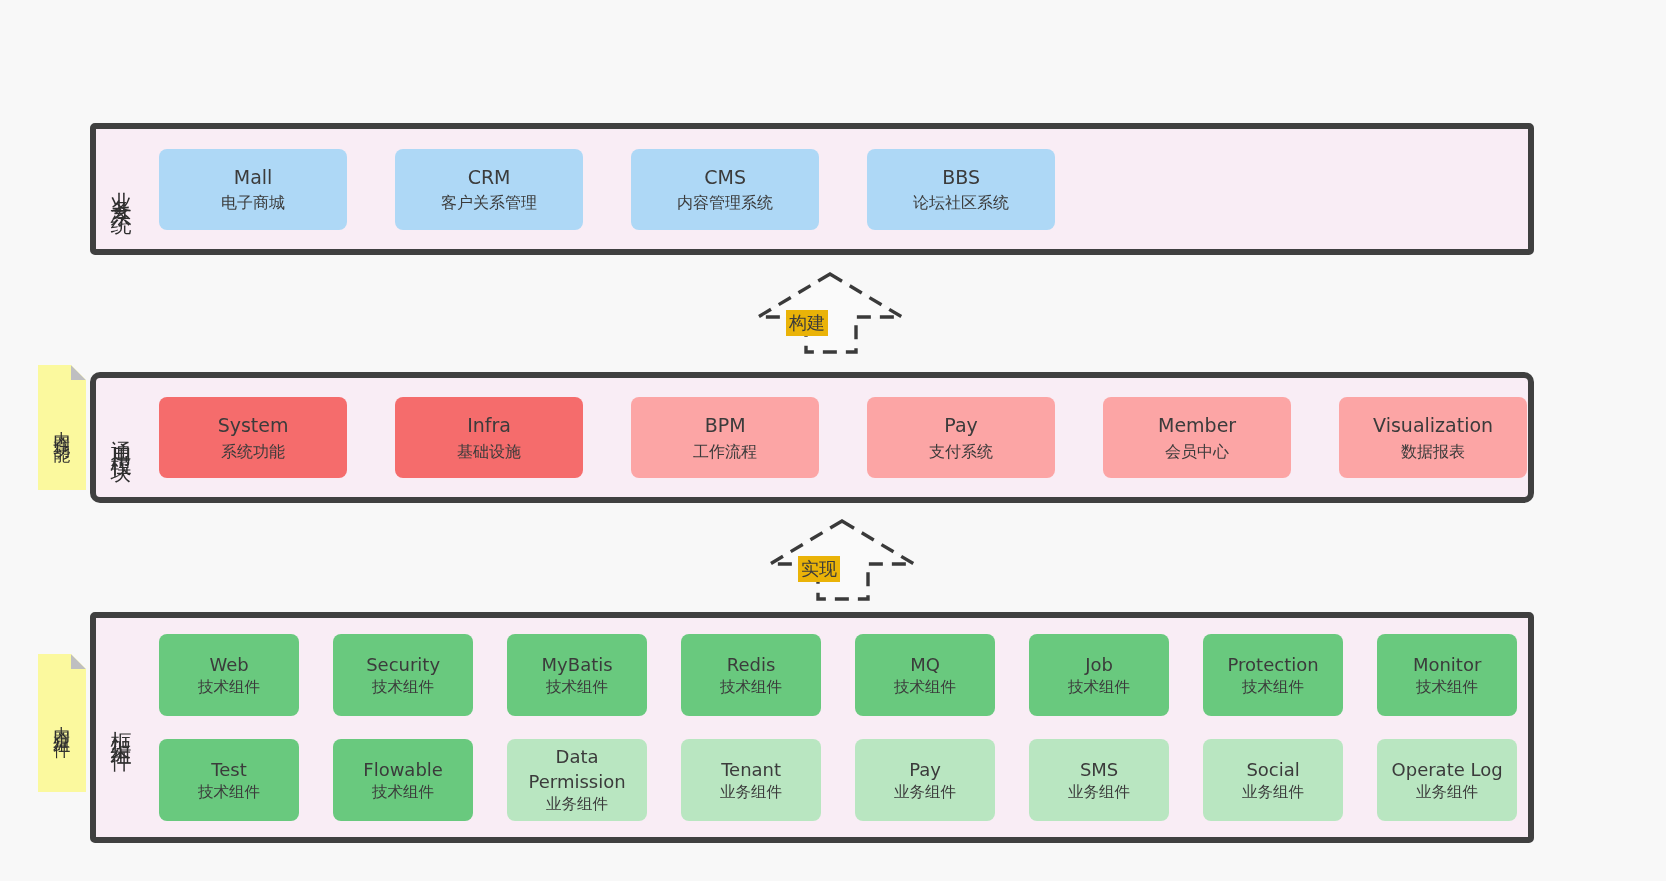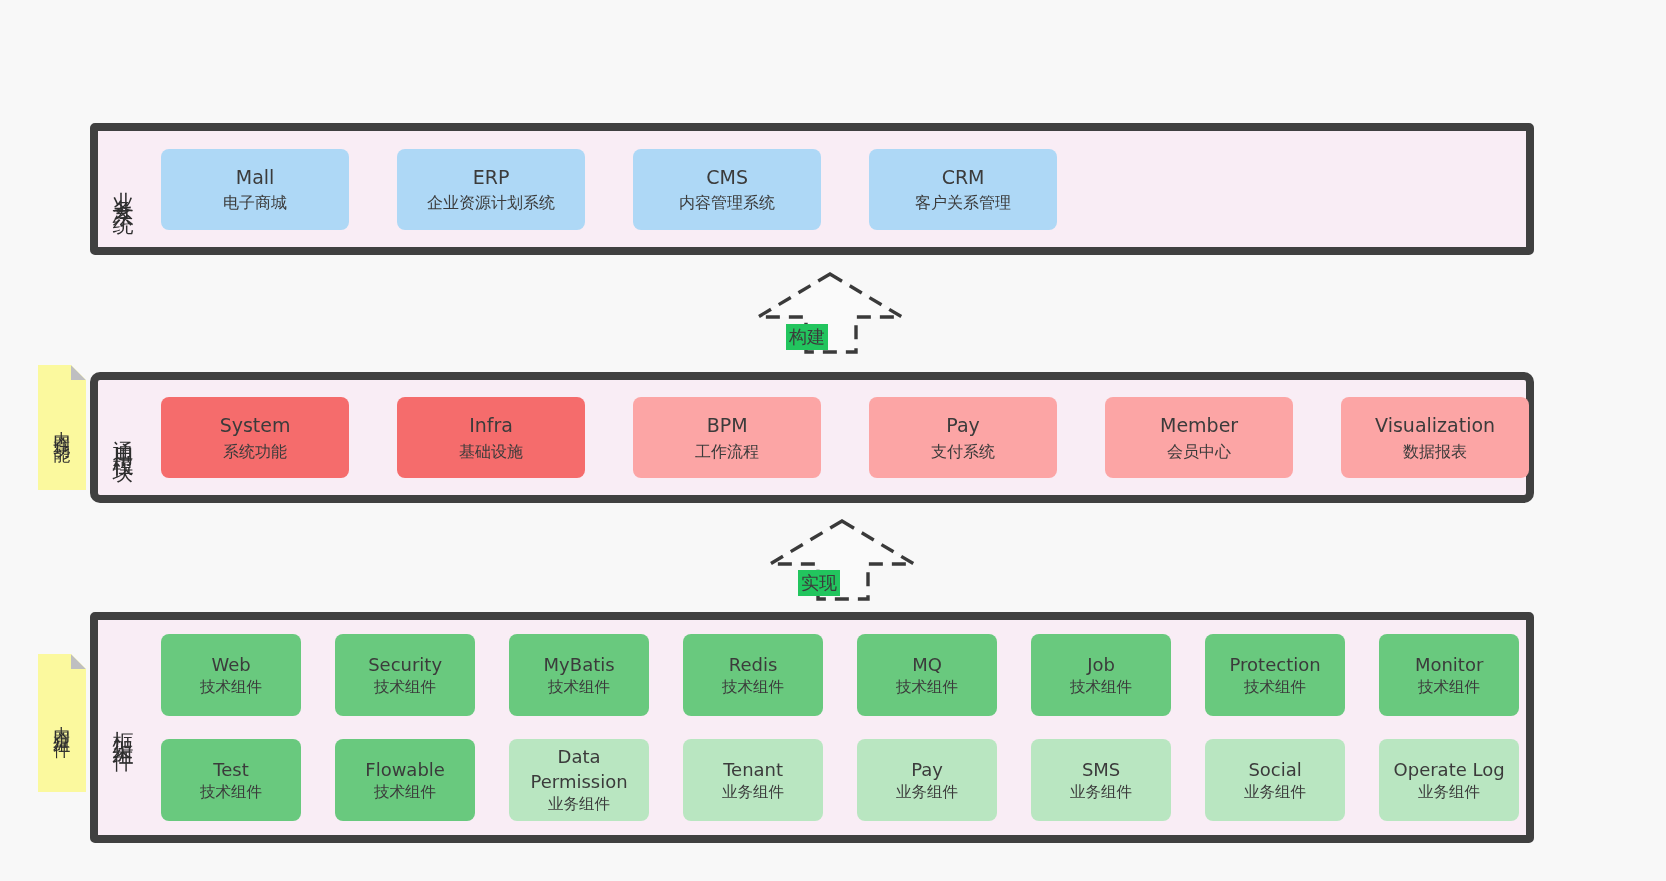--- a/index.html
+++ b/index.html
@@ -8,21 +8,21 @@
     position:relative;
     background:#f8f8f8;
     font-family:"DejaVu Sans","Liberation Sans",sans-serif;
     color:#3b3b3b;
   }
 
   
   .band {
     position:absolute; left:90px; width:1444px;
     background:#f9edf5;
-    border:8px solid #404040; border-radius:5px;
+    border:6px solid #404040; border-radius:5px;
     display:flex; align-items:center;
   }
   #band-business   { top:123px; height:132px; }
   #band-modules    { top:372px; height:131px;border-radius:10px; }
   #band-components { top:612px; height:231px; }
 
   .band-label {
     flex:0 0 auto; margin-left:13px;
     writing-mode:vertical-rl; text-orientation:upright;
     font-size:21px; letter-spacing:7px; color:#2e2e2e;
@@ -68,48 +68,48 @@
     writing-mode:vertical-rl; text-orientation:upright;
     font-size:17px; letter-spacing:5px; color:#2e2e2e; line-height:1.1;
   }
 
   
   .arrow { position:absolute; width:160px; }
   #arrow-build     { left:750px; top:272px; height:82px; }
   #arrow-implement { left:762px; top:518px; height:84px; }
   .arrow svg { width:100%; height:100%; display:block; }
   .alabel {
-    position:absolute; left:36px; top:52px;
-    background:#22c55e; padding:1px 3px;
+    position:absolute; left:36px; top:38px;
+    background:#eab308; padding:1px 3px;
     font-size:18px; color:#3b3b3b;
   }
 </style>
 </head>
 <body>
 
 <div>
 
   <section class="band" id="band-business">
     <div class="band-label">业务系统</div>
     <div class="boxes">
       <div class="box blue">
         <span class="t">Mall</span>
         <span class="s">电子商城</span>
       </div>
       <div class="box blue">
-        <span class="t">ERP</span>
-        <span class="s">企业资源计划系统</span>
+        <span class="t">CRM</span>
+        <span class="s">客户关系管理</span>
       </div>
       <div class="box blue">
         <span class="t">CMS</span>
         <span class="s">内容管理系统</span>
       </div>
       <div class="box blue">
-        <span class="t">CRM</span>
-        <span class="s">客户关系管理</span>
+        <span class="t">BBS</span>
+        <span class="s">论坛社区系统</span>
       </div>
     </div>
   </section>
 
   <div class="arrow" id="arrow-build">
     <svg viewBox="0 0 160 82">
       <polygon points="80,2 152,45 106,45 106,80 56,80 56,45 8,45" fill="#fafafa" stroke="#3a3a3a" stroke-width="3.4" stroke-dasharray="14 9" stroke-linejoin="miter"></polygon>
     </svg>
     <span class="alabel">构建</span>
   </div>

